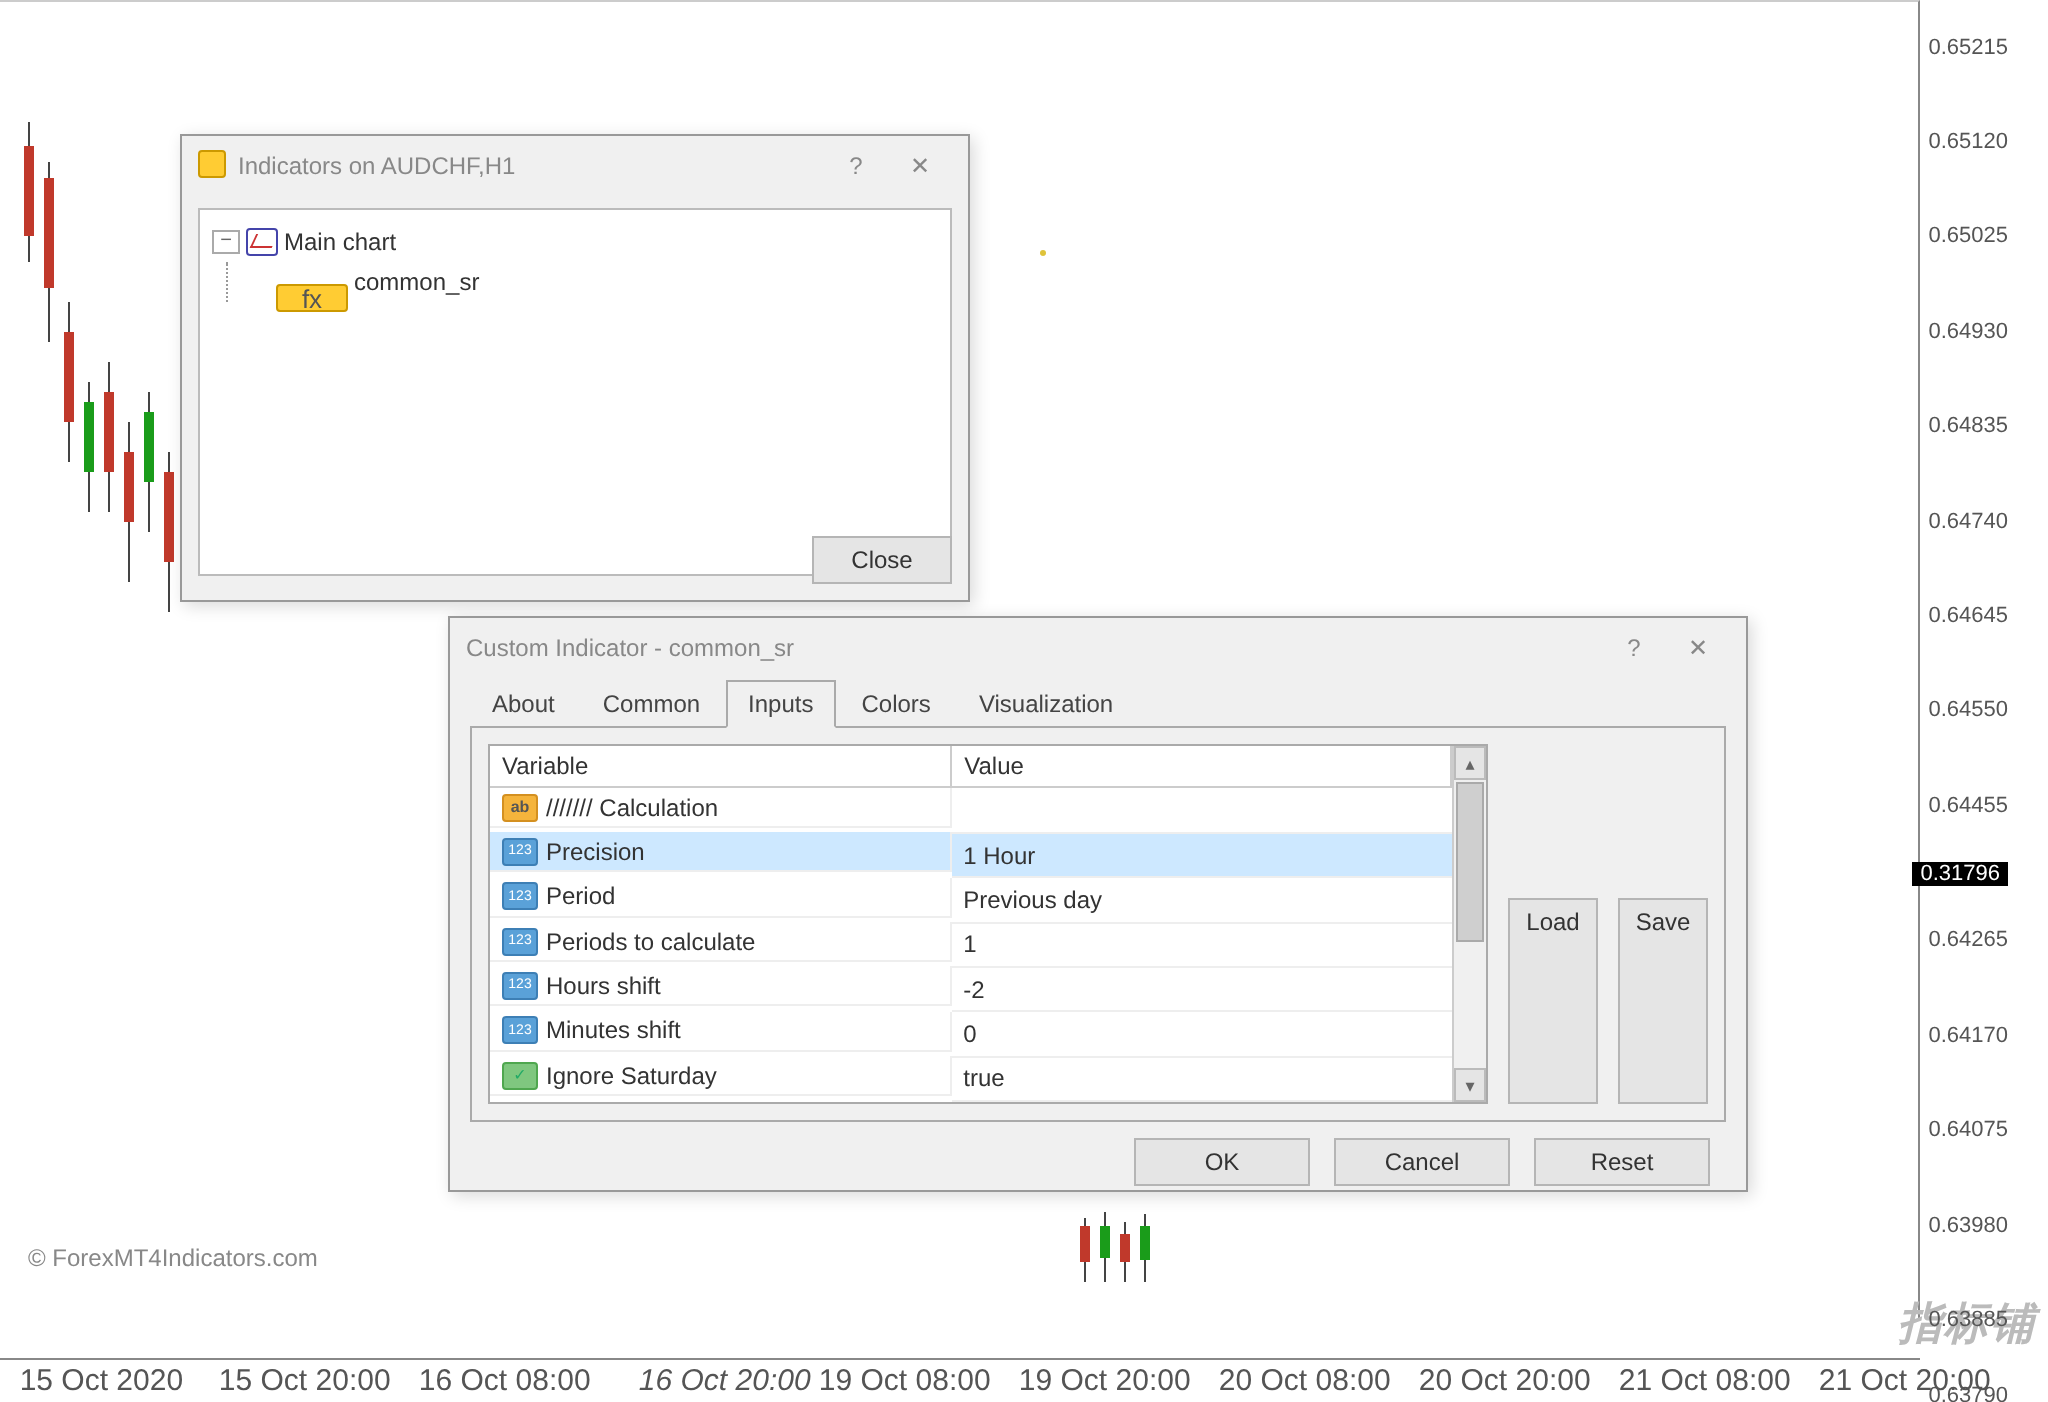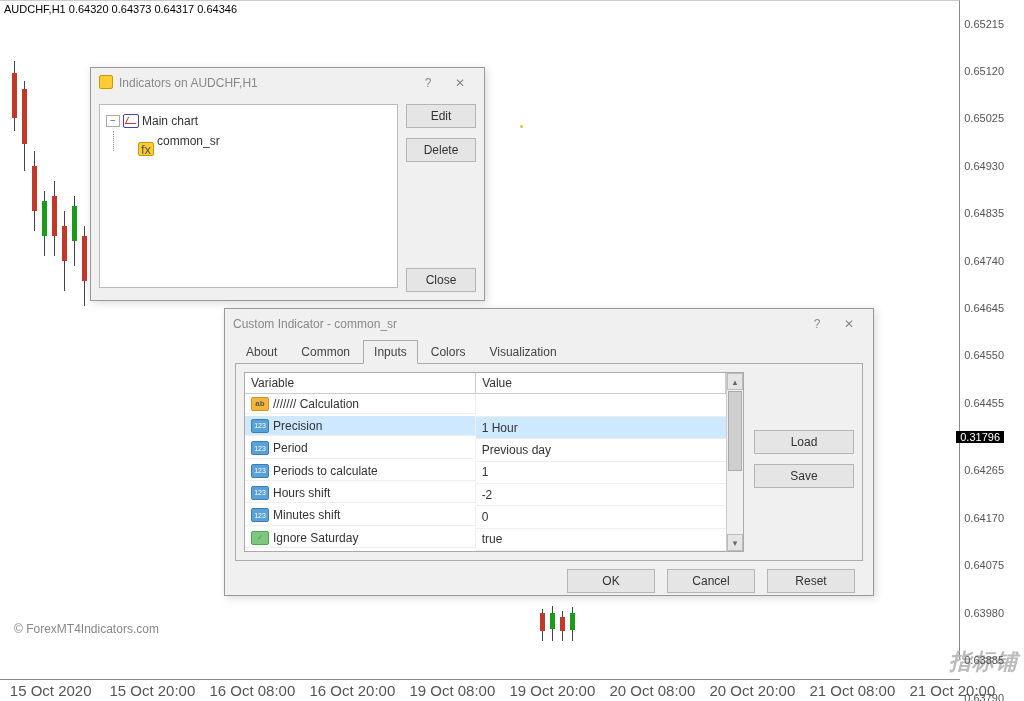--- a/index.html
+++ b/index.html
@@ -121,21 +121,21 @@
     border: 1px solid #bbb;
     padding: 6px;
     font-size: 12px;
     color: #333;
   }
   .tree-node { display:flex; align-items:center; height:20px; gap:3px; }
   .tree-child { margin-left: 24px; }
   .tree .tree-toggle { width:14px; text-align:center; color:#666; border:1px solid #aaa; font-size:10px; line-height:10px; display:inline-block; }
   .tree .mc-icon { width:16px; height:14px; background:#fff; border:1.5px solid #44a; border-radius:2px; display:inline-flex; align-items:center; justify-content:center; }
   .tree .mc-icon::after{ content:""; width:10px; height:6px; border-bottom:1.5px solid #c33; border-left:1.5px solid #c33; transform: skewX(-25deg) translateY(-1px); }
-  .tree .ind-icon { width:16px; height:14px; background:#fc3; border:1px solid #c90; border-radius:2px; display:inline-flex; align-items:center; justify-content:center; font-size:13px; color:#555;margin-top:16px; }
+  .tree .ind-icon { width:36px; height:14px; background:#fc3; border:1px solid #c90; border-radius:2px; display:inline-flex; align-items:center; justify-content:center; font-size:13px; color:#555;margin-top:16px; }
   .ind-btns { width:70px; display:flex; flex-direction:column; gap:10px; }
   .ind-btns .btn { width:100%; }
   .ind-close-row { position:absolute; right:8px; bottom:8px; width:70px; }
 
   
   #dlg-ci { left: 224px; top: 308px; width: 650px; height: 288px; }
   .tabs { display:flex; gap:2px; padding: 0 10px; }
   .tab {
     padding: 4px 10px;
     font-size: 12px;
@@ -177,21 +177,21 @@
     border-bottom:1px solid #eee;
     padding:2px 6px;
     height:20px;
   }
   .grid td.varcell { display:flex; align-items:center; gap:4px; border-right:1px solid #eee;}
   .grid tr.sel td { background:#cde8ff; }
   .scrollbar { width:17px; background:#f0f0f0; border-left:1px solid #ccc; position:relative; }
   .scroll-btn { height:17px; background:#e5e5e5; border:1px solid #bbb; display:flex; align-items:center; justify-content:center; font-size:9px; color:#666;}
   .scroll-thumb { position:absolute; top:18px; left:1px; right:1px; height:80px; background:#cfcfcf; border:1px solid #aaa;}
   .scroll-btn.bottom{ position:absolute; bottom:0; left:0; right:0;}
-  .side-btns { width:100px; display:flex; flex-direction:column; gap:10px; margin-top:58px;align-items:flex-end;}
+  .side-btns { width:100px; display:flex; flex-direction:row; gap:10px; margin-top:77px;}
   .side-btns .btn{ width:100%; }
   .dlg-btn-row { display:flex; gap:12px; justify-content:flex-end; padding:0 18px 10px 0; }
   .dlg-btn-row .btn { width:88px; }
 
   .var-icon { width:18px; height:14px; border-radius:2px; font-size:8px; display:flex; align-items:center; justify-content:center; color:#fff; }
   .vi-ab { background:#f5b43c; border:1px solid #d49020; }
   .vi-ab::after{ content:"ab"; color:#555; font-weight:bold; }
   .vi-123 { background:#5aa1d8; border:1px solid #3d7fb5; }
   .vi-123::after{ content:"123"; color:#fff; font-size:7px; }
   .vi-chk { background:#7fc77f; border:1px solid #4fa74f; }
@@ -199,21 +199,20 @@
 
   .small-dot { position:absolute; width:3px; height:3px; background:#dfc33a; border-radius:50%; }
 
   
   .tree-connector { border-left:1px dotted #999; margin-left:7px; padding-left:0; }
 </style>
 </head>
 <body>
 
 <div class="chart-area">
-  <div class="chart-header">AUDCHF,H1  0.64320 0.64373 0.64317 0.64346</div>
 
   <div class="candle" style="left:12px;">
       <div class="wick" style="top:60px;height:70px;"></div>
       <div class="body-dn" style="top:72px;height:45px;"></div>
     </div>
   <div class="candle" style="left:22px;">
       <div class="wick" style="top:80px;height:90px;"></div>
       <div class="body-dn" style="top:88px;height:55px;"></div>
     </div>
   <div class="candle" style="left:32px;">
@@ -281,21 +280,21 @@
     <div class="price-tick" style="top: 565px;">0.64075</div>
     <div class="price-tick" style="top: 613px;">0.63980</div>
     <div class="price-tick" style="top: 660px;">0.63885</div>
     <div class="price-tick" style="top: 698px;">0.63790</div>
   </div>
 
 <div class="time-axis" id="time-axis">
     <div class="time-tick" style="left: 18px;">15 Oct 2020</div>
     <div class="time-tick" style="left: 118px;">15 Oct 20:00</div>
     <div class="time-tick" style="left: 218px; text-align: right;">16 Oct 08:00</div>
-    <div class="time-tick" style="left: 318px;">16 Oct 20:00</div>
+    <div class="time-tick" style="left: 328px; font-style: italic;">16 Oct 20:00</div>
     <div class="time-tick" style="left: 418px;">19 Oct 08:00</div>
     <div class="time-tick" style="left: 518px;">19 Oct 20:00</div>
     <div class="time-tick" style="left: 618px;">20 Oct 08:00</div>
     <div class="time-tick" style="left: 718px;">20 Oct 20:00</div>
     <div class="time-tick" style="left: 818px;">21 Oct 08:00</div>
     <div class="time-tick" style="left: 918px;">21 Oct 20:00</div>
   </div>
 
 <div class="dialog" id="dlg-ind">
   <div class="dlg-title">
@@ -314,24 +313,20 @@
         <span class="mc-icon"></span>
         <span>Main chart</span>
       </div>
       <div class="tree-connector">
         <div class="tree-node tree-child">
           <span class="ind-icon">fx</span>
           <span>common_sr</span>
         </div>
       </div>
     </div>
-    <div class="ind-btns">
-      <div class="btn">Edit</div>
-      <div class="btn">Delete</div>
-    </div>
   </div>
   <div class="ind-close-row">
     <div class="btn">Close</div>
   </div>
 </div>
 
 <div class="dialog" id="dlg-ci">
   <div class="dlg-title">
     <span>Custom Indicator - common_sr</span>
     <span class="spacer"></span>

